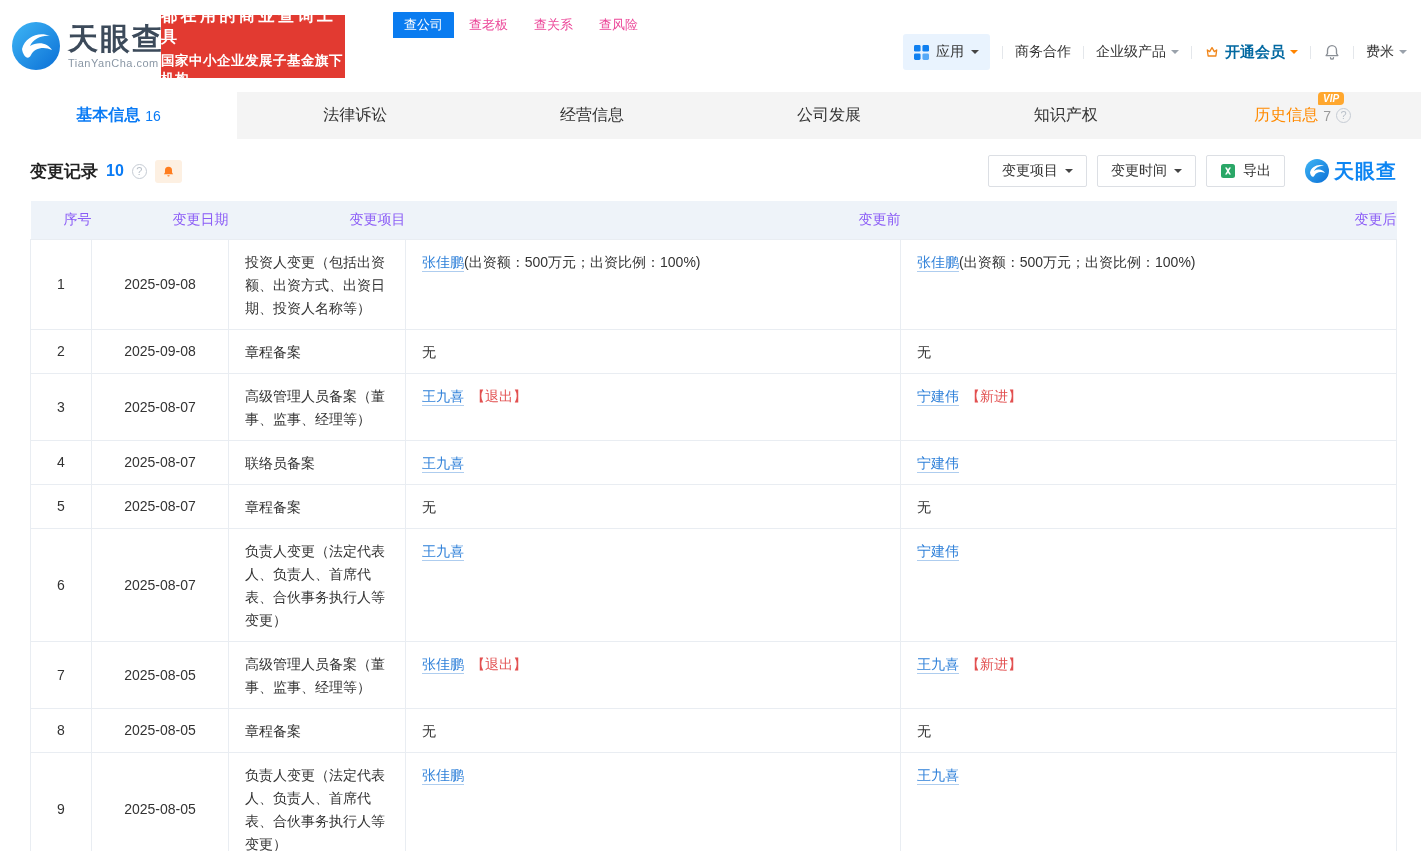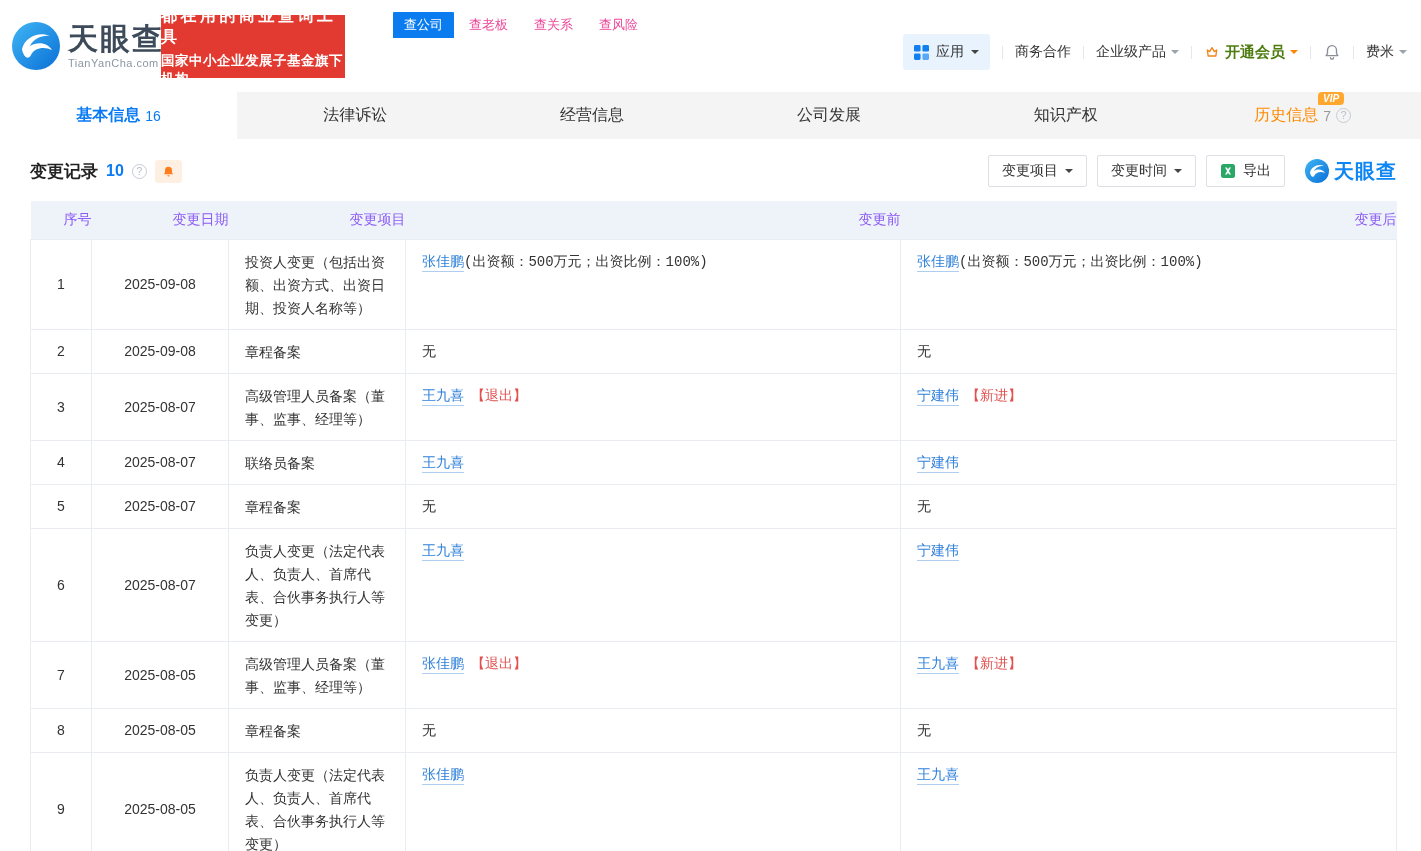--- a/index.html
+++ b/index.html
@@ -29,21 +29,21 @@
   .sbox input { width:362px; height:35px; border:1px solid #c8d5e8; padding:0 34px 0 10px; font-size:14px; color:#333;
                 font-family:"Liberation Sans","DejaVu Sans",sans-serif; outline:none; }
   .clear { position:absolute; right:10px; top:9px; width:17px; height:17px; cursor:pointer; }
   .sbtn { width:80px; height:36px; margin-left:8px; background:#0a7cf0; color:#fff; border:none; font-size:15px;
           border-radius:2px; cursor:pointer; font-family:"Liberation Sans","DejaVu Sans",sans-serif; }
 
   .topnav { position:absolute; right:14px; top:34px; display:flex; align-items:center; font-size:14px; }
   .vsep { width:1px; height:13px; background:#e4e7eb; margin:0 12px; }
   .apps { display:flex; align-items:center; gap:7px; background:#e9f3fe; border-radius:3px; padding:9px 11px; cursor:pointer; }
   .navitem { display:flex; align-items:center; gap:5px; cursor:pointer; color:#333; }
-  .vip-link { color:#4d7c0f; font-weight:bold; font-size:15px; }
+  .vip-link { color:#0369a1; font-weight:bold; font-size:15px; }
   .caret { width:0; height:0; border:4px solid transparent; border-top-color:#444; margin-top:4px; }
   .caret.gray { border-top-color:#9aa2ab; }
   .caret.orange { border-top-color:#ff8400; }
 
   
   .tabbar { display:flex; height:47px; background:#f4f4f4; }
   .mtab { flex:1; display:flex; align-items:center; justify-content:center; font-size:16px; color:#333; cursor:pointer; gap:5px; }
   .mtab.active { background:#fff; color:#0a7bf5; font-weight:bold; }
   .mtab .cnt { font-size:14px; color:#0a7bf5; font-weight:normal; }
   .mtab.history { color:#ff8a00; }
@@ -67,21 +67,21 @@
   .wmark { display:flex; align-items:center; gap:5px; margin-left:10px; }
   .wmark svg { width:24px; height:24px; }
   .wmark-txt { font-size:20px; font-weight:bold; color:#0d85f2; letter-spacing:1px; }
 
   
   table { width:1367px; margin-left:30px; border-collapse:collapse; table-layout:fixed; }
   thead th { background:#eef3f9; height:38px; font-weight:normal; font-size:14px; color:#8b5cf6; text-align:right; }
   tbody td { border:1px solid #e9edf2; font-size:14px; color:#333; }
   td.c-no, td.c-date { text-align:center; vertical-align:middle; }
   td.c-item { padding:11px 16px 9px; line-height:23px; vertical-align:top; text-align:left; }
-  td.c-val { padding:11px 16px 9px; line-height:23px; vertical-align:top; text-align:left;font-family:Liberation Mono, monospace; }
+  td.c-val { padding:11px 16px 9px; line-height:23px; vertical-align:top; text-align:left; }
   .plink { color:#2f80d9; cursor:pointer; }
   .plink:not(:empty) { border-bottom:1px solid #aecdef; padding-bottom:1px; }
   .tag { color:#e25050; }
   .tag:not(:empty) { margin-left:7px; }
 </style>
 </head>
 <body>
 
 <div class="page">
   <div class="topline"></div>

